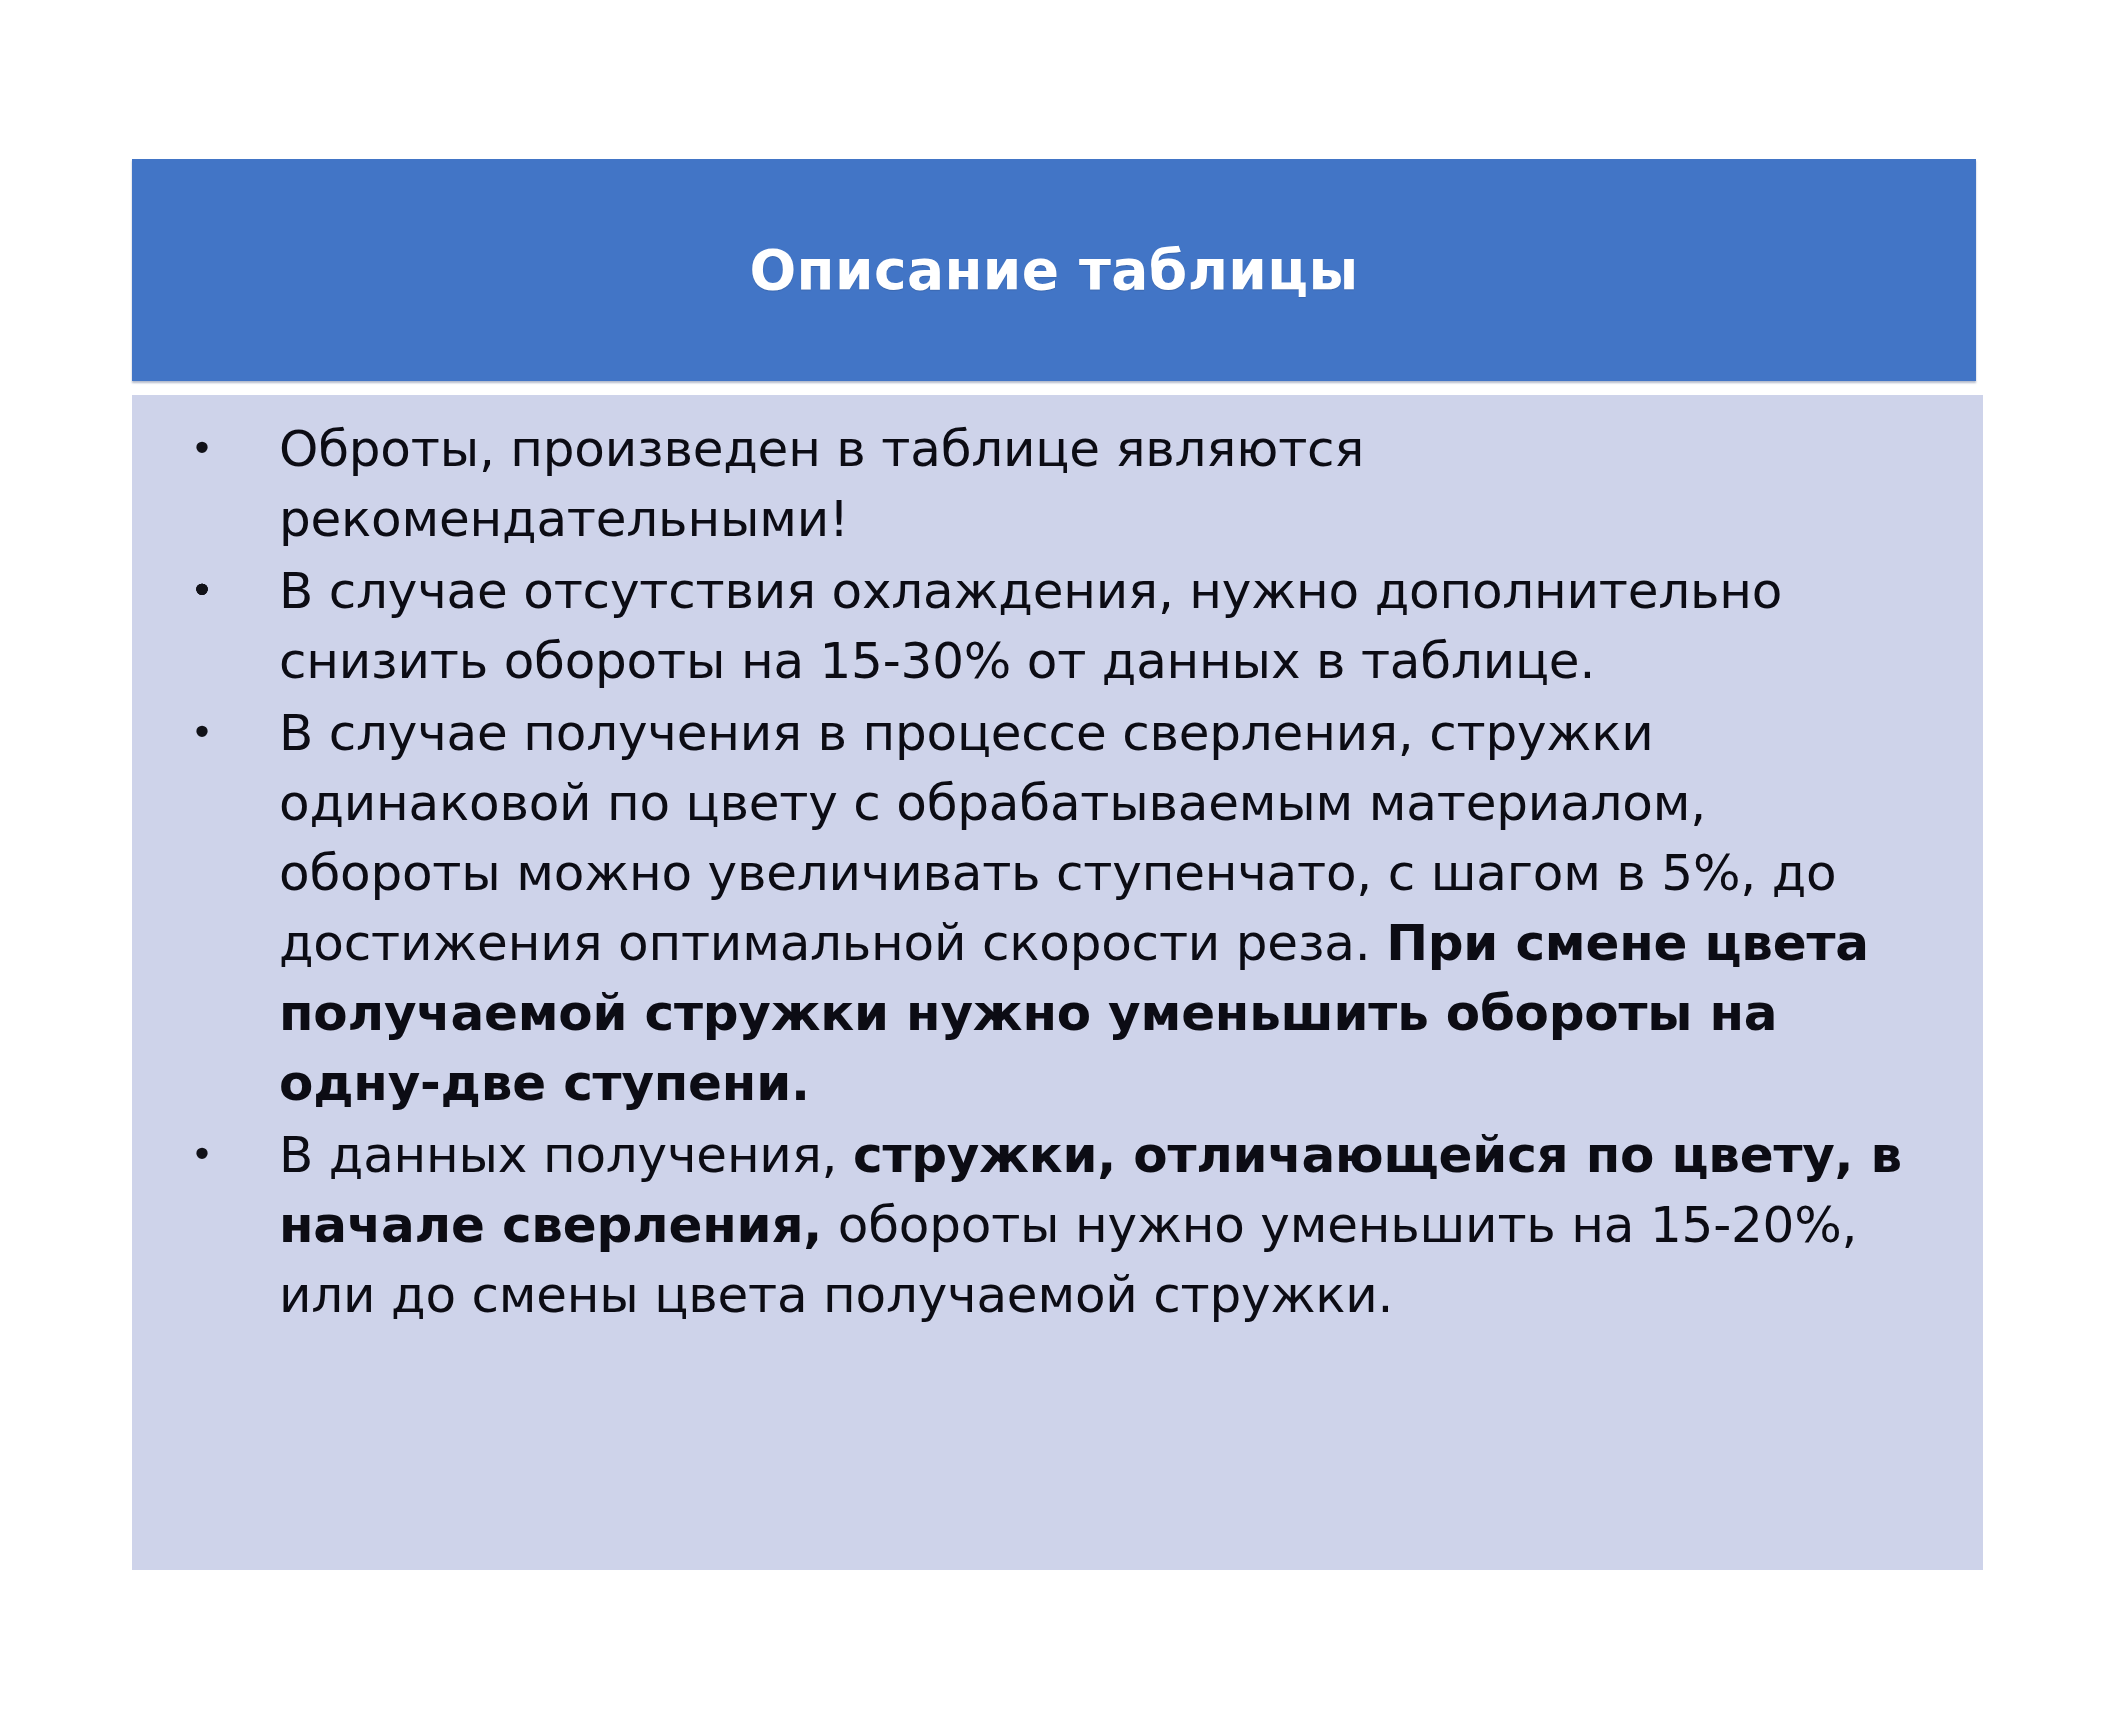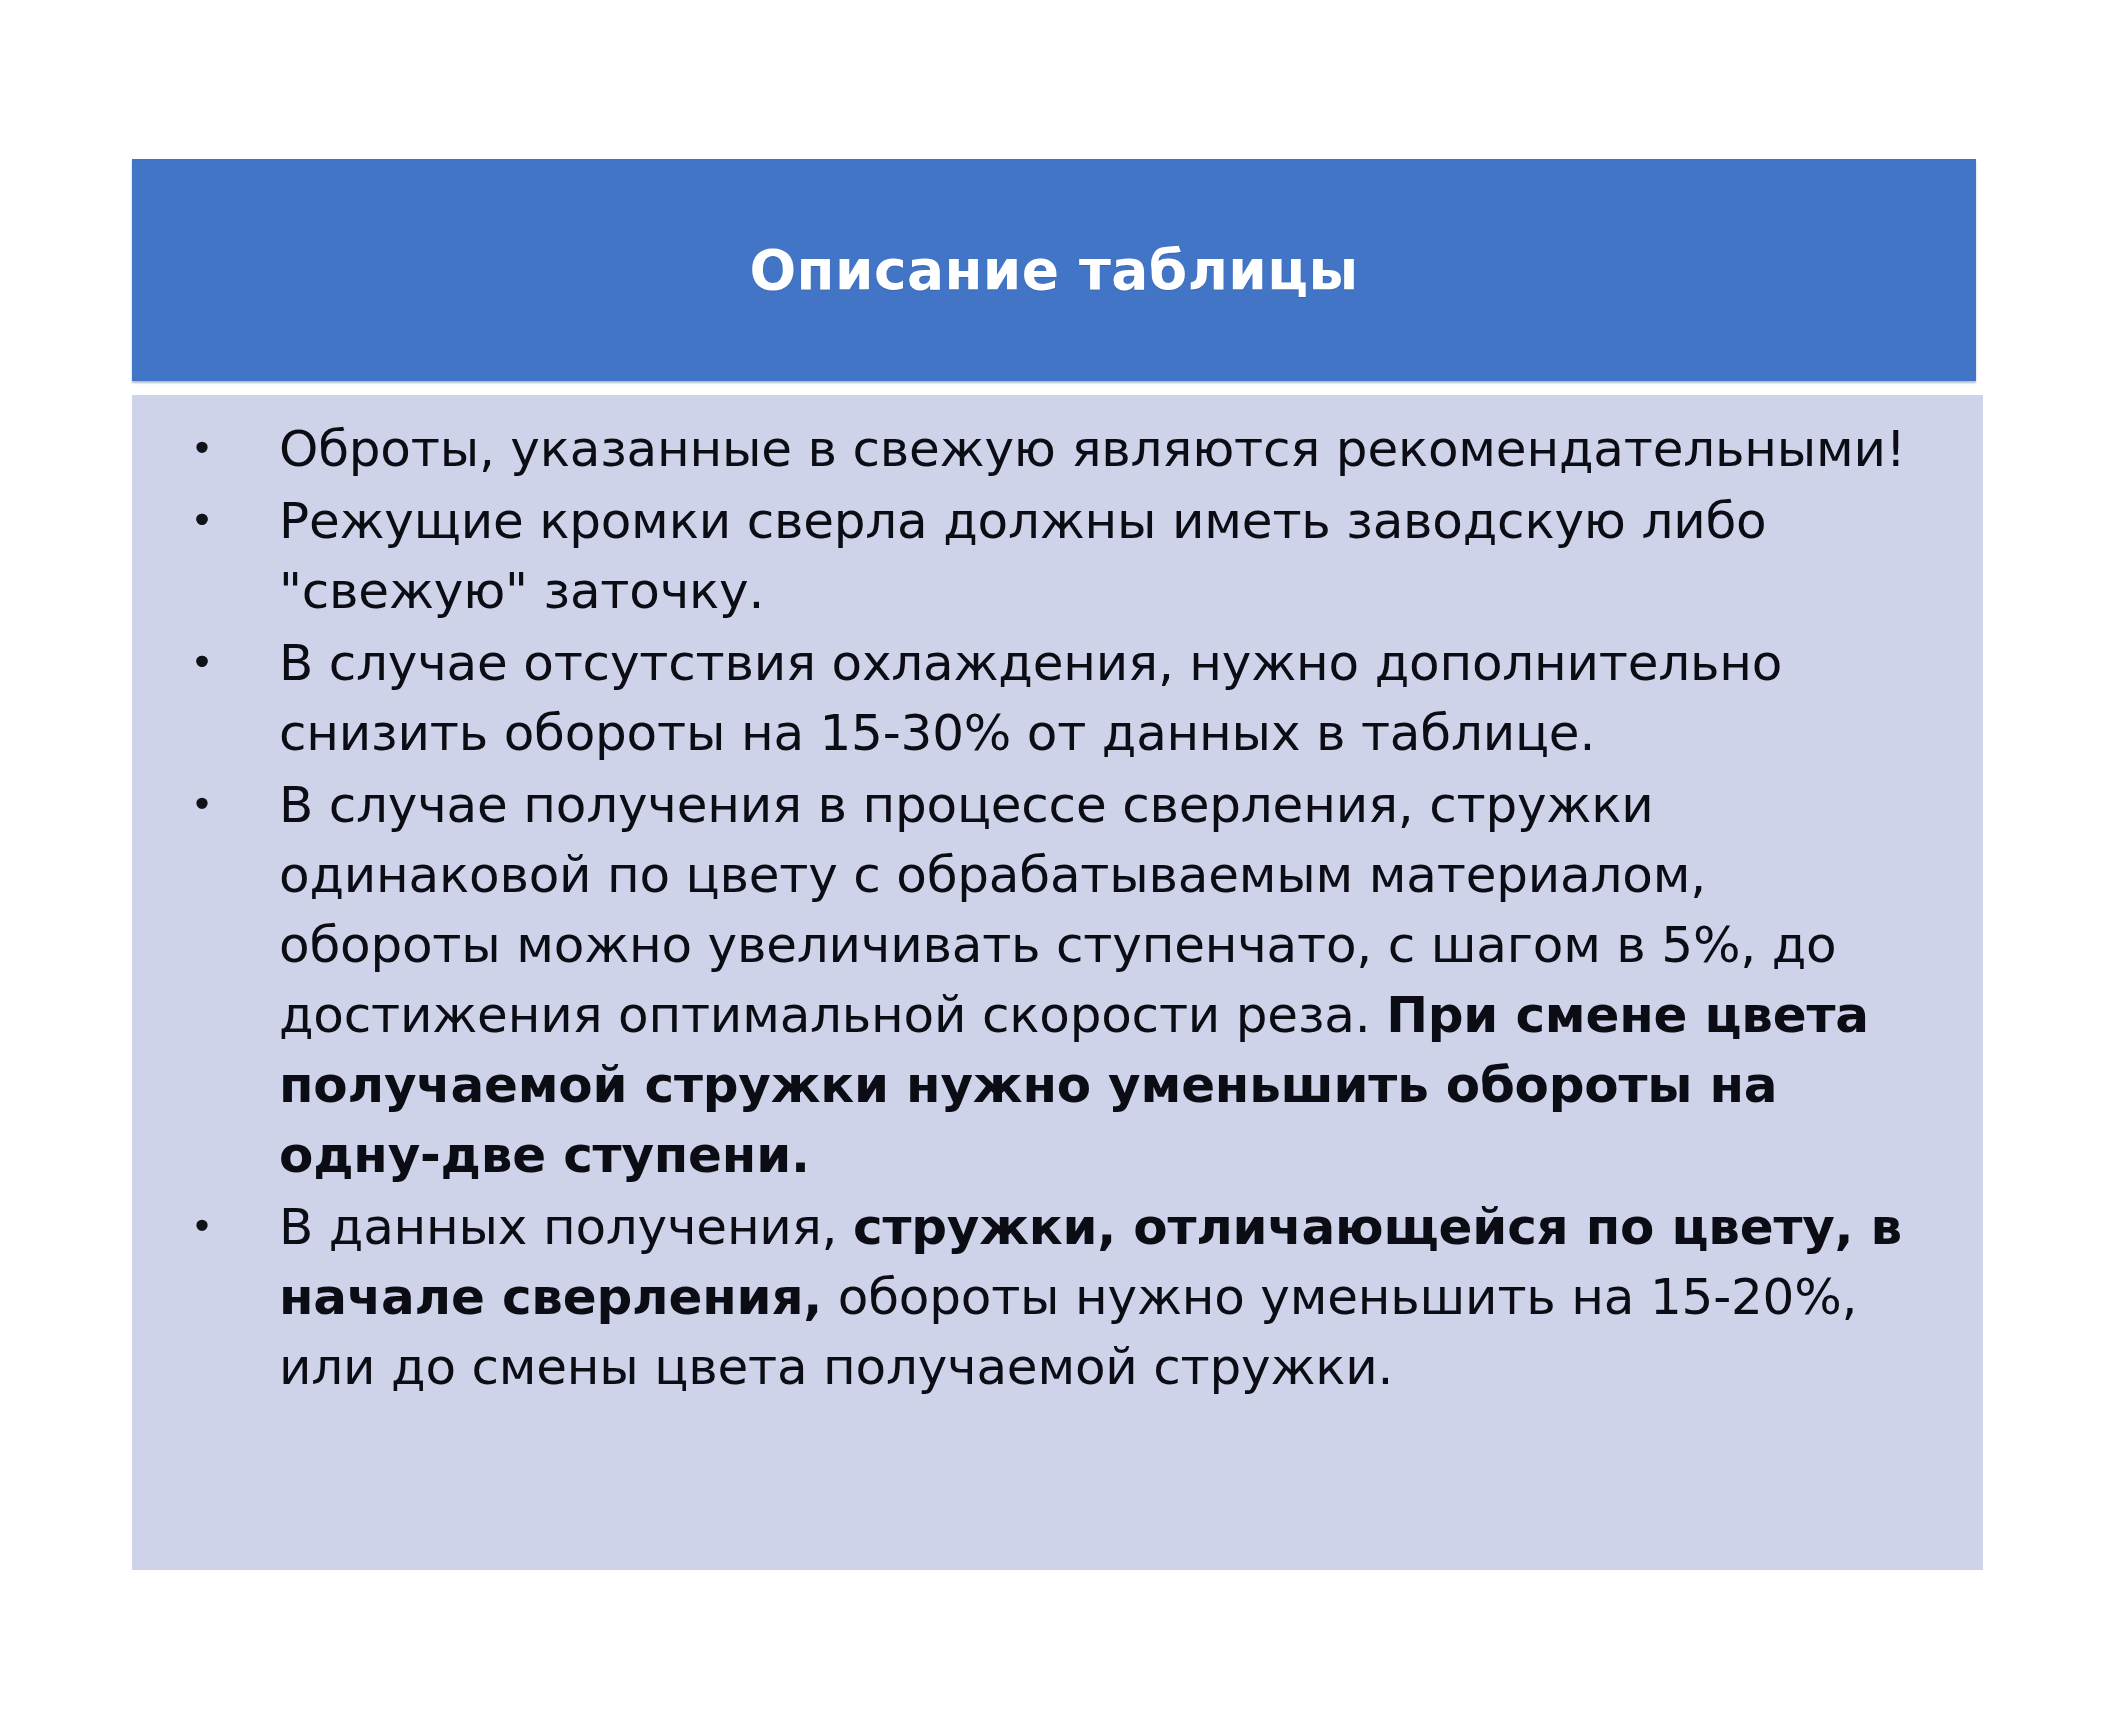--- a/index.html
+++ b/index.html
@@ -91,23 +91,23 @@
 <body>
 
 <div class="slide">
 
   <div class="title-banner">
     <div class="title-text">Описание таблицы</div>
   </div>
 
   <div class="body-panel">
     <ul class="bullet-list" id="bullet-list">
-        <li class="bullet-item"><span class="bullet-marker">•</span><span><span class="run-n">Оброты, указанные в свежую являются рекомендательными!</span></span></li>
+        <li class="bullet-item"><span class="bullet-marker">•</span><span><span class="run-n">Оброты, произведен в таблице являются рекомендательными!</span></span></li>
         <li class="bullet-item"><span class="bullet-marker">•</span></li>
-        <li class="bullet-item"><span class="bullet-marker">•</span><span><span class="run-n">Режущие кромки сверла должны иметь заводскую либо "свежую" заточку.</span></span></li>
+        <li class="bullet-item"><span class="bullet-marker">•</span></li>
         <li class="bullet-item"><span class="bullet-marker">•</span></li>
         <li class="bullet-item"><span class="bullet-marker">•</span><span><span class="run-n">В случае отсутствия охлаждения, нужно дополнительно снизить обороты на 15-30% от данных в таблице.</span></span></li>
         <li class="bullet-item"><span class="bullet-marker">•</span><span><span class="run-n">В случае получения в процессе сверления, стружки одинаковой по цвету с обрабатываемым материалом, обороты можно увеличивать ступенчато, с шагом в 5%, до достижения оптимальной скорости реза. </span><span class="run-b">При смене цвета получаемой стружки нужно уменьшить обороты на одну-две ступени.</span></span></li>
         <li class="bullet-item"><span class="bullet-marker">•</span><span><span class="run-n">В данных получения, </span><span class="run-b">стружки, отличающейся по цвету, в начале сверления,</span><span class="run-n"> обороты нужно уменьшить на 15-20%, или до смены цвета получаемой стружки.</span></span></li>
       </ul>
   </div>
 
 </div>
 
 

